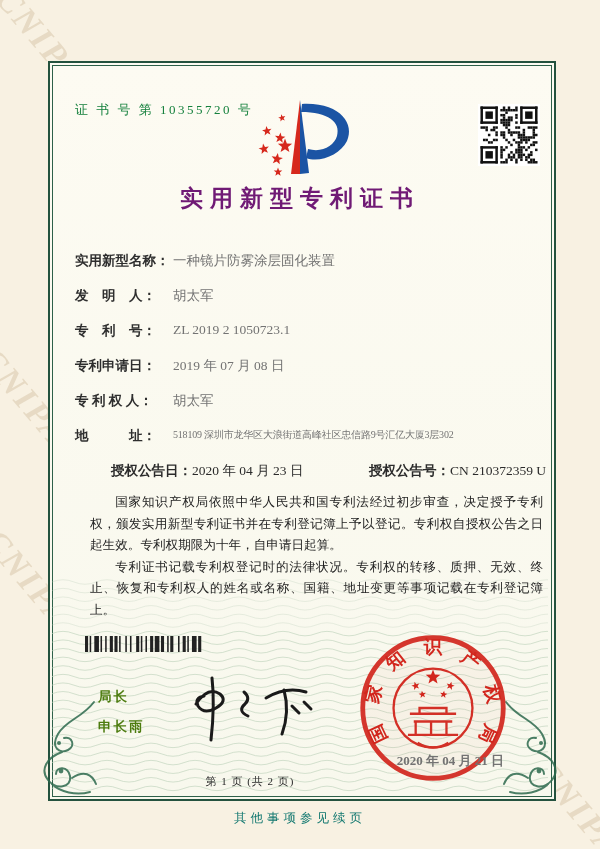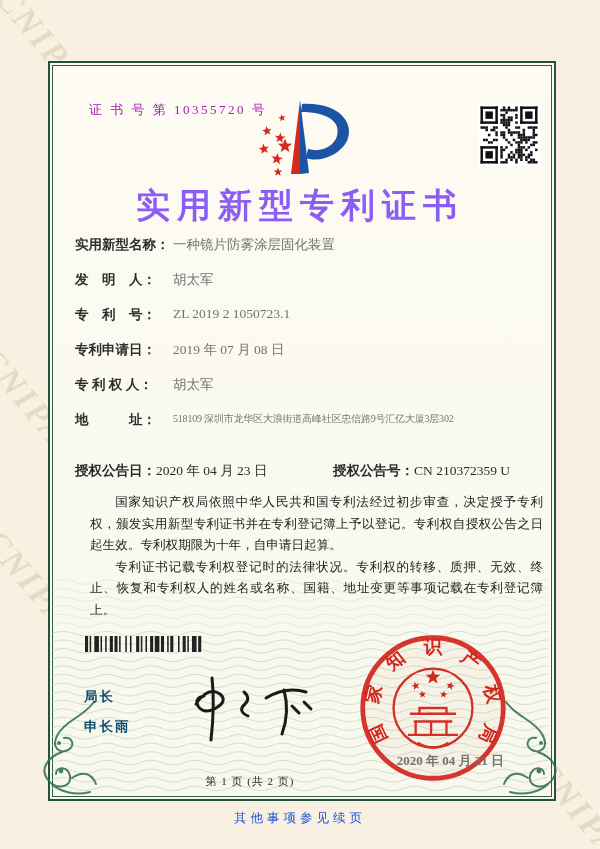--- a/index.html
+++ b/index.html
@@ -5,47 +5,47 @@
   html,body{margin:0;padding:0;background:#f8f1e2;}
   .page{position:relative;width:600px;height:849px;background:#f8f1e2;overflow:hidden;
         font-family:"Liberation Serif","DejaVu Serif",serif;color:#2b2b2b;}
   .wm{position:absolute;font:italic 700 34px "Liberation Serif",serif;color:rgba(203,182,148,.38);
       transform:rotate(50deg);letter-spacing:3px;white-space:nowrap;pointer-events:none;}
   .wm.light{color:rgba(210,195,165,.28);}
   .frame{position:absolute;left:48px;top:61px;width:504px;height:736px;
          border:2.5px solid #24523e;background:linear-gradient(#fdfbf2,#f8f8ed);}
   .frame::before{content:"";position:absolute;inset:2px;border:1px solid #2e6049;}
   .waves{position:absolute;left:52px;top:578px;width:496px;height:216px;pointer-events:none;}
-  .cert-no{position:absolute;left:89px;top:101px;font-size:13px;letter-spacing:2.5px;color:#a21caf;}
+  .cert-no{position:absolute;left:75px;top:101px;font-size:13px;letter-spacing:2.5px;color:#15803d;}
   .logo{position:absolute;left:228px;top:96px;width:144px;height:90px;}
   .qr{position:absolute;left:478px;top:104px;width:62px;height:62px;background:#fff;}
   .title{position:absolute;left:48px;top:183px;width:504px;text-align:center;
-         font-size:34px;font-weight:700;letter-spacing:7px;color:#8b5cf6;}
-  .fields{position:absolute;left:75px;top:236px;width:452px;font-size:13.5px;}
+         font-size:23px;font-weight:700;letter-spacing:7px;color:#701a75;}
+  .fields{position:absolute;left:75px;top:252px;width:452px;font-size:13.5px;}
   .frow{display:flex;align-items:flex-start;height:35px;}
   .frow .lab{flex:0 0 98px;font-weight:600;color:#2e2e2e;white-space:nowrap;}
   .frow .val{color:#737373;white-space:nowrap;}
   .val.addr{font-size:10px;letter-spacing:-.2px;margin-top:1px;text-align:center;}
   .grant{position:absolute;left:75px;top:462px;width:452px;font-size:13.5px;white-space:nowrap;}
-  .grant .lab{font-weight:600;}
+  .grant .lab{font-weight:600;margin-left:36px;}
   .grant .g2{position:absolute;left:258px;top:0;}
   .body-text{position:absolute;left:74px;top:492px;width:453px;font-size:12.6px;line-height:21.5px;
              text-align:justify;color:#232323;margin-left:16px;}
   .body-text p{margin:0;text-indent:2em;font-style:normal;}
   .barcode{position:absolute;left:85px;top:636px;width:158px;height:16px;}
-  .director{position:absolute;left:84px;top:682px;font-size:13.5px;font-weight:700;color:#0c4a6e;
+  .director{position:absolute;left:98px;top:682px;font-size:13.5px;font-weight:700;color:#4d7c0f;
             font-family:"Liberation Sans",sans-serif;letter-spacing:2px;line-height:30px;}
   .signature{position:absolute;left:168px;top:664px;width:155px;height:88px;}
   .seal{position:absolute;left:356px;top:631px;width:154px;height:154px;}
   .seal-date{position:absolute;left:362px;top:752px;width:142px;text-align:right;
              font-size:13px;font-weight:700;color:#737373;white-space:nowrap;}
   .page-info{position:absolute;left:48px;top:774px;width:404px;text-align:center;
              font-size:11px;color:#2c2c2c;letter-spacing:1px;}
   .footer-note{position:absolute;left:0;top:810px;width:600px;text-align:center;
-               font-size:12.5px;color:#1d4ed8;letter-spacing:4px;}
+               font-size:12.5px;color:#0f766e;letter-spacing:4px;}
   .flourish{position:absolute;width:72px;height:104px;pointer-events:none;}
   .flourish.fl{left:28px;top:696px;}
   .flourish.fr{right:28px;top:696px;transform:scaleX(-1);}
 </style>
 </head>
 <body>
 
 <div class="page">
 
   <div class="wm" style="left:-18px;top:18px;">CNIPA</div>

